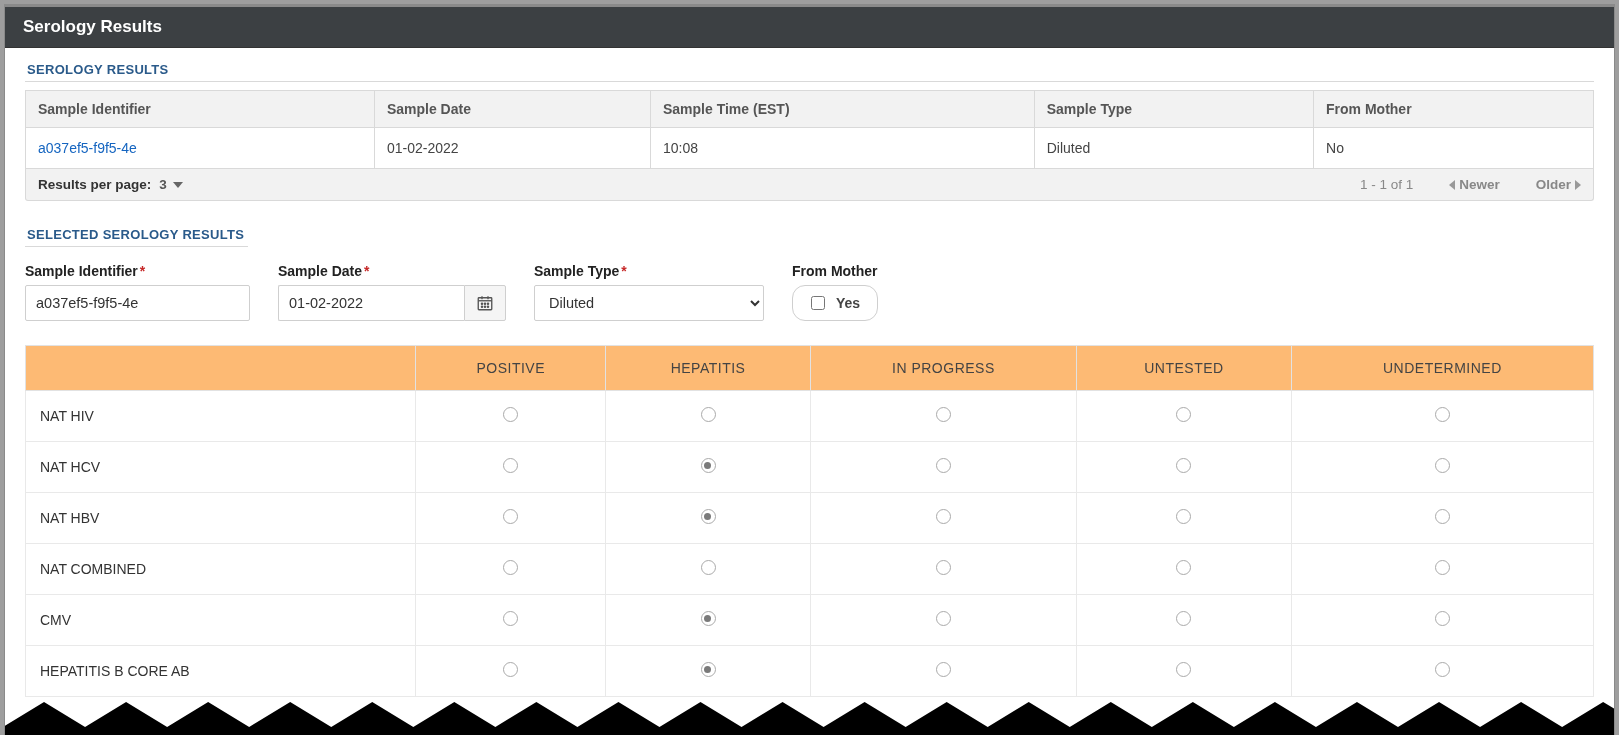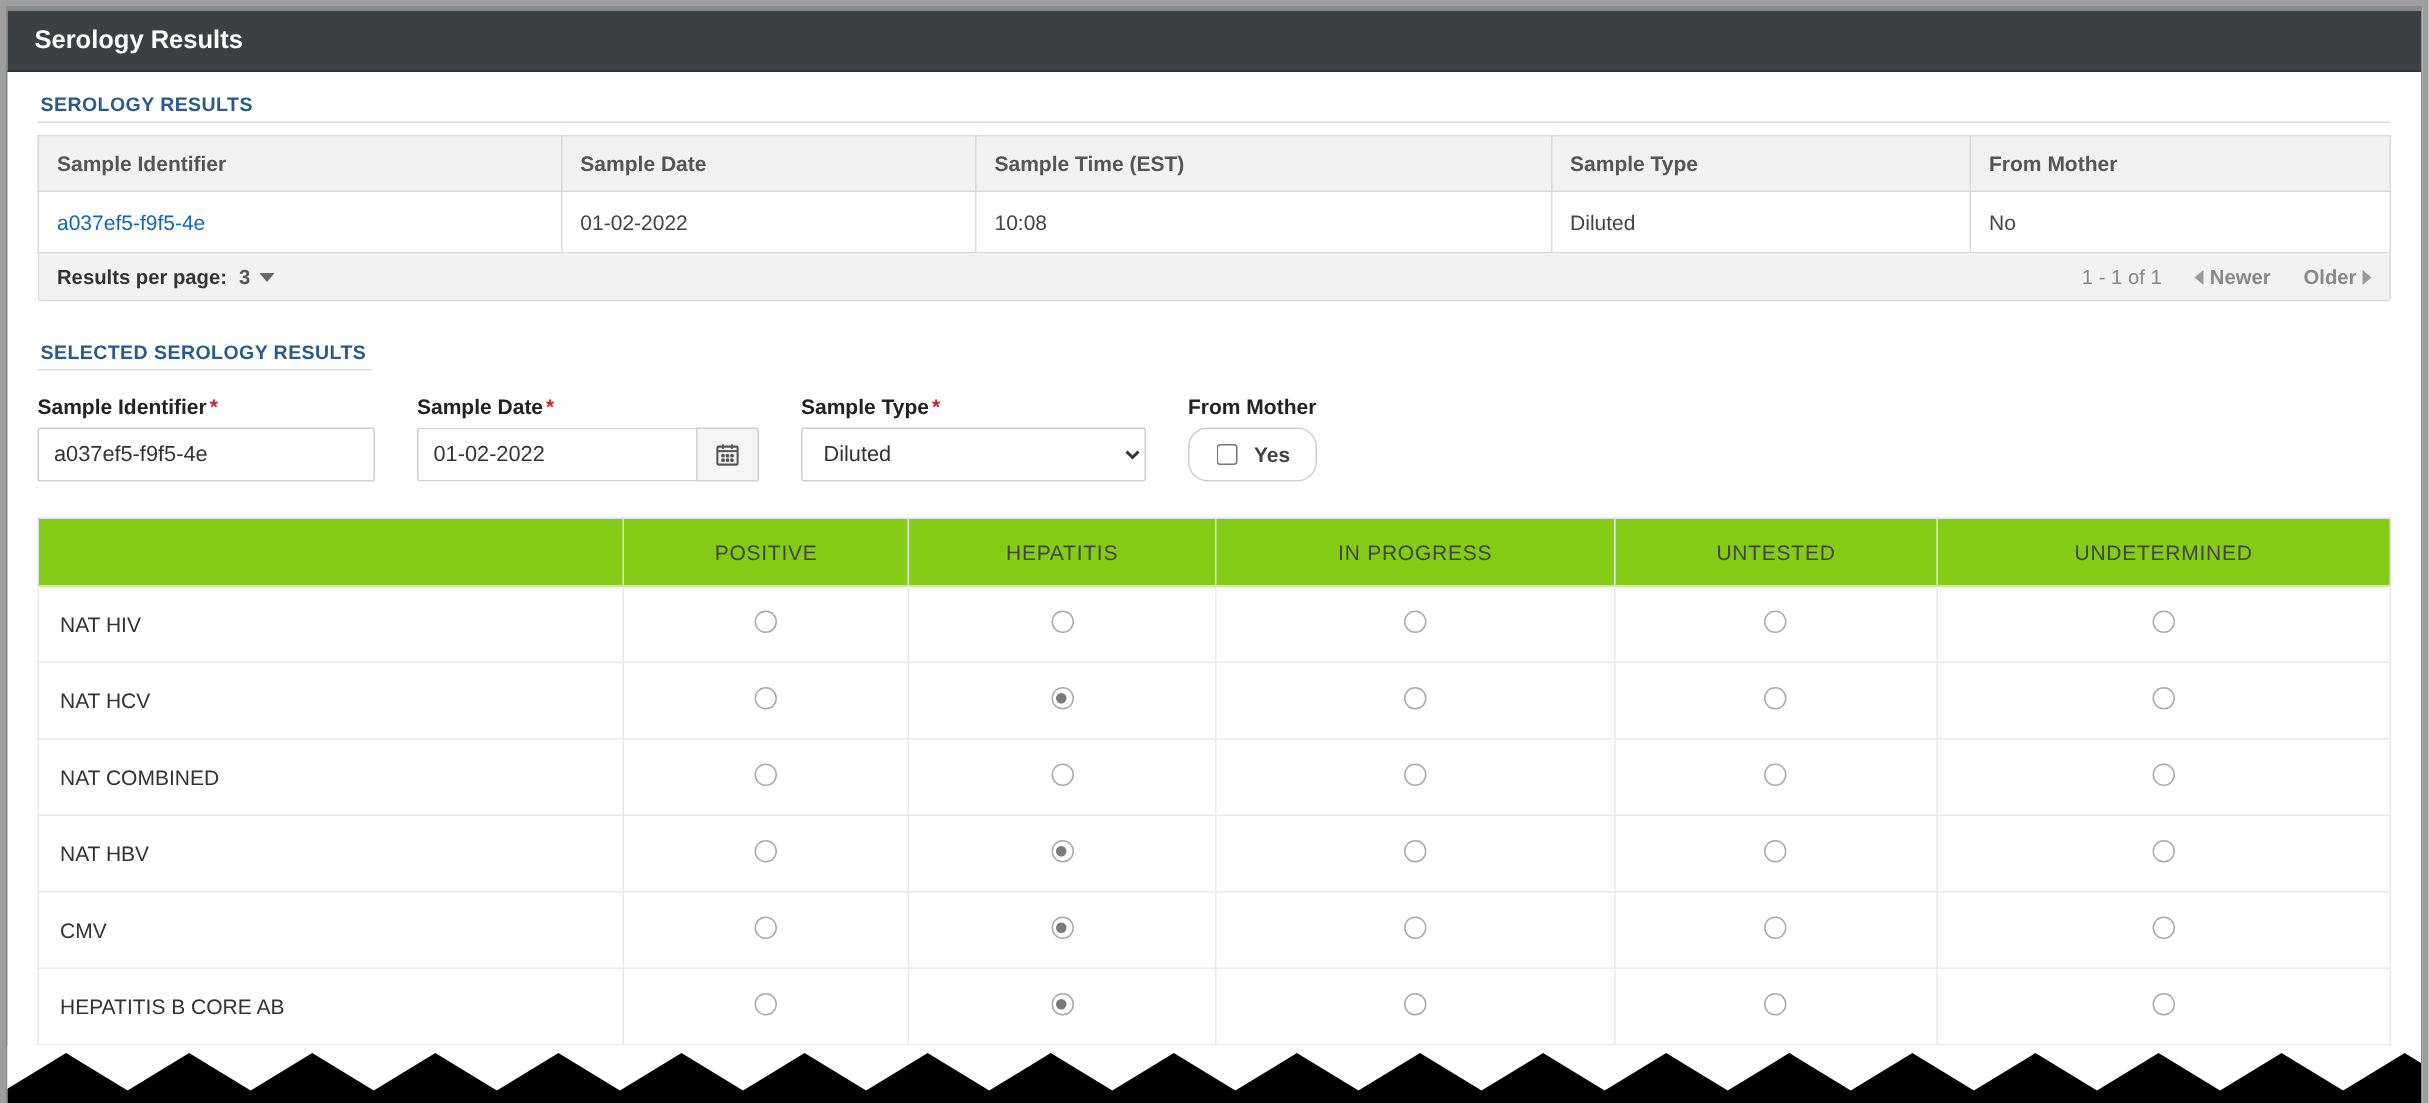--- a/index.html
+++ b/index.html
@@ -87,21 +87,21 @@
   .pager-select {
     display: inline-flex; align-items: center; gap: 6px;
     font-weight: 600; cursor: pointer;
   }
   .caret-down {
     width: 0; height: 0;
     border-left: 5px solid transparent;
     border-right: 5px solid transparent;
     border-top: 6px solid #666;
   }
-  .pager-right { display: flex; align-items: center; gap: 22px; color: #888; }
+  .pager-right { display: flex; align-items: center; gap: 36px; color: #888; }
   .pager-link { display: inline-flex; align-items: center; gap: 4px; color: #888; font-weight: 600; cursor: pointer; }
   .tri-left {
     width: 0; height: 0;
     border-top: 5px solid transparent;
     border-bottom: 5px solid transparent;
     border-right: 6px solid #999;
   }
   .tri-right {
     width: 0; height: 0;
     border-top: 5px solid transparent;
@@ -149,21 +149,21 @@
   .checkbox-wrap input { width: 14px; height: 14px; }
   .checkbox-wrap label { font-weight: 700; color: #444; }
 
   table.results {
     width: 100%;
     border-collapse: collapse;
     border: 1px solid #e2e2e2;
     font-size: 14px;
   }
   table.results th {
-    background: #84cc16;
+    background: #fdba74;
     color: #444;
     font-weight: 500;
     letter-spacing: 0.5px;
     padding: 14px 8px;
     border: 1px solid #e2e2e2;
     text-align: center;
   }
   table.results th:first-child { width: 390px; }
   table.results td {
     border: 1px solid #e9e9e9;
@@ -313,31 +313,31 @@
             </tr>
             <tr>
               <td class="test-name">NAT HCV</td>
               <td><span class="radio"></span></td>
               <td><span class="radio checked"></span></td>
               <td><span class="radio"></span></td>
               <td><span class="radio"></span></td>
               <td><span class="radio"></span></td>
             </tr>
             <tr>
+              <td class="test-name">NAT HBV</td>
+              <td><span class="radio"></span></td>
+              <td><span class="radio checked"></span></td>
+              <td><span class="radio"></span></td>
+              <td><span class="radio"></span></td>
+              <td><span class="radio"></span></td>
+            </tr>
+            <tr>
               <td class="test-name">NAT COMBINED</td>
               <td><span class="radio"></span></td>
               <td><span class="radio"></span></td>
-              <td><span class="radio"></span></td>
-              <td><span class="radio"></span></td>
-              <td><span class="radio"></span></td>
-            </tr>
-            <tr>
-              <td class="test-name">NAT HBV</td>
-              <td><span class="radio"></span></td>
-              <td><span class="radio checked"></span></td>
               <td><span class="radio"></span></td>
               <td><span class="radio"></span></td>
               <td><span class="radio"></span></td>
             </tr>
             <tr>
               <td class="test-name">CMV</td>
               <td><span class="radio"></span></td>
               <td><span class="radio checked"></span></td>
               <td><span class="radio"></span></td>
               <td><span class="radio"></span></td>

